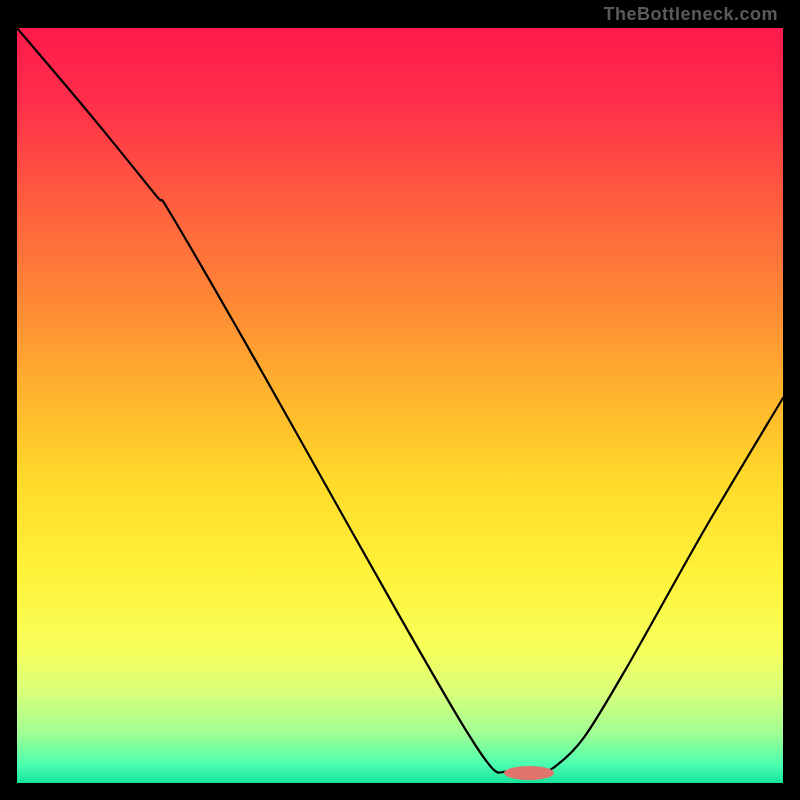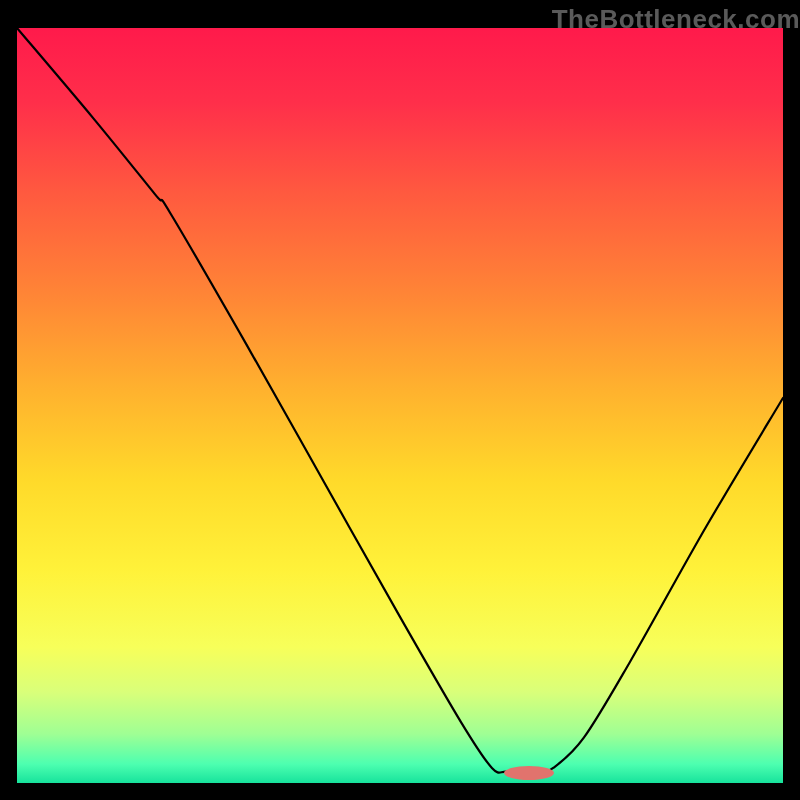--- a/index.html
+++ b/index.html
@@ -13,23 +13,23 @@
   }
   .frame {
     position: relative;
     width: 800px;
     height: 800px;
     background: #000;
   }
   .watermark {
     position: absolute;
     top: 4px;
-    right: 0;
+    right: 22px;
     color: #5a5a5a;
-    font-size: 26px;
+    font-size: 18px;
     font-weight: 600;
     letter-spacing: 0.5px;
     user-select: none;
   }
   .plot-wrap {
     position: absolute;
     left: 17px;
     top: 28px;
     width: 766px;
     height: 755px;

